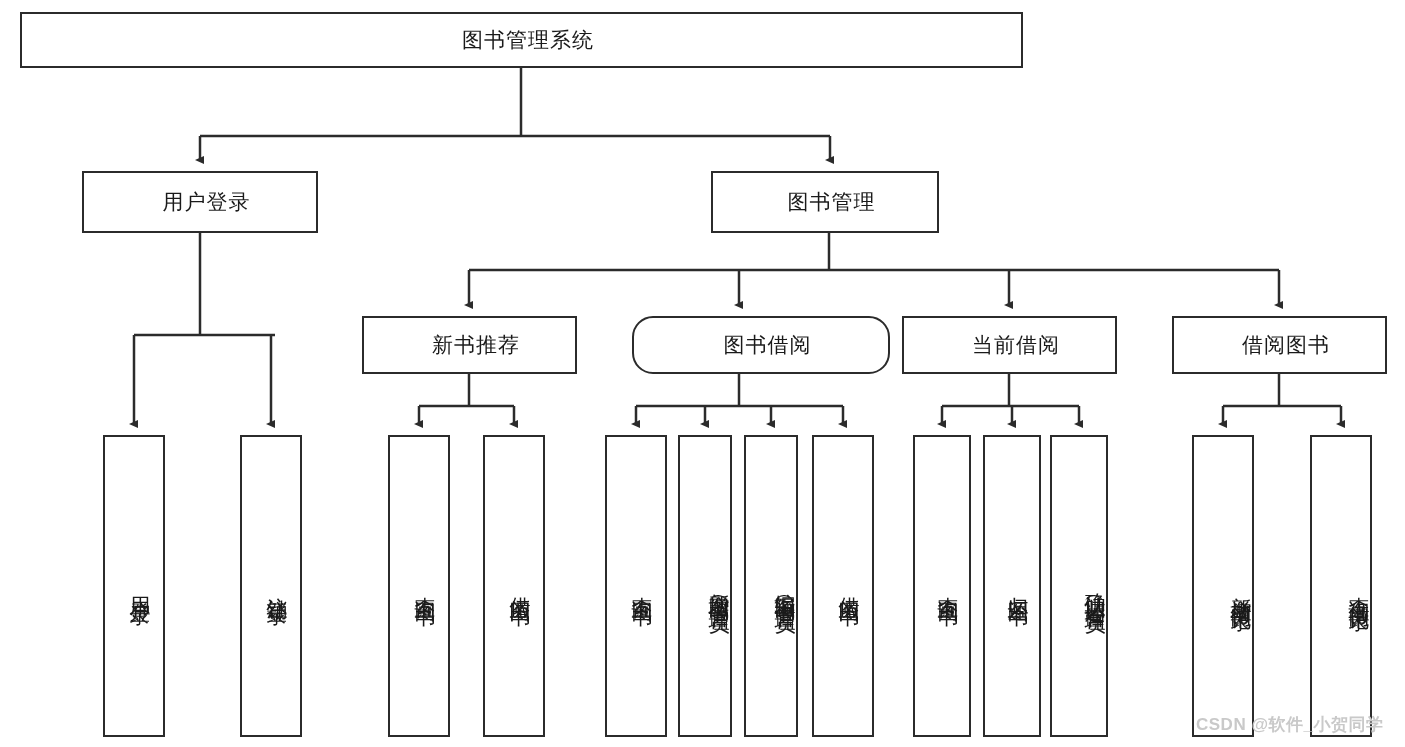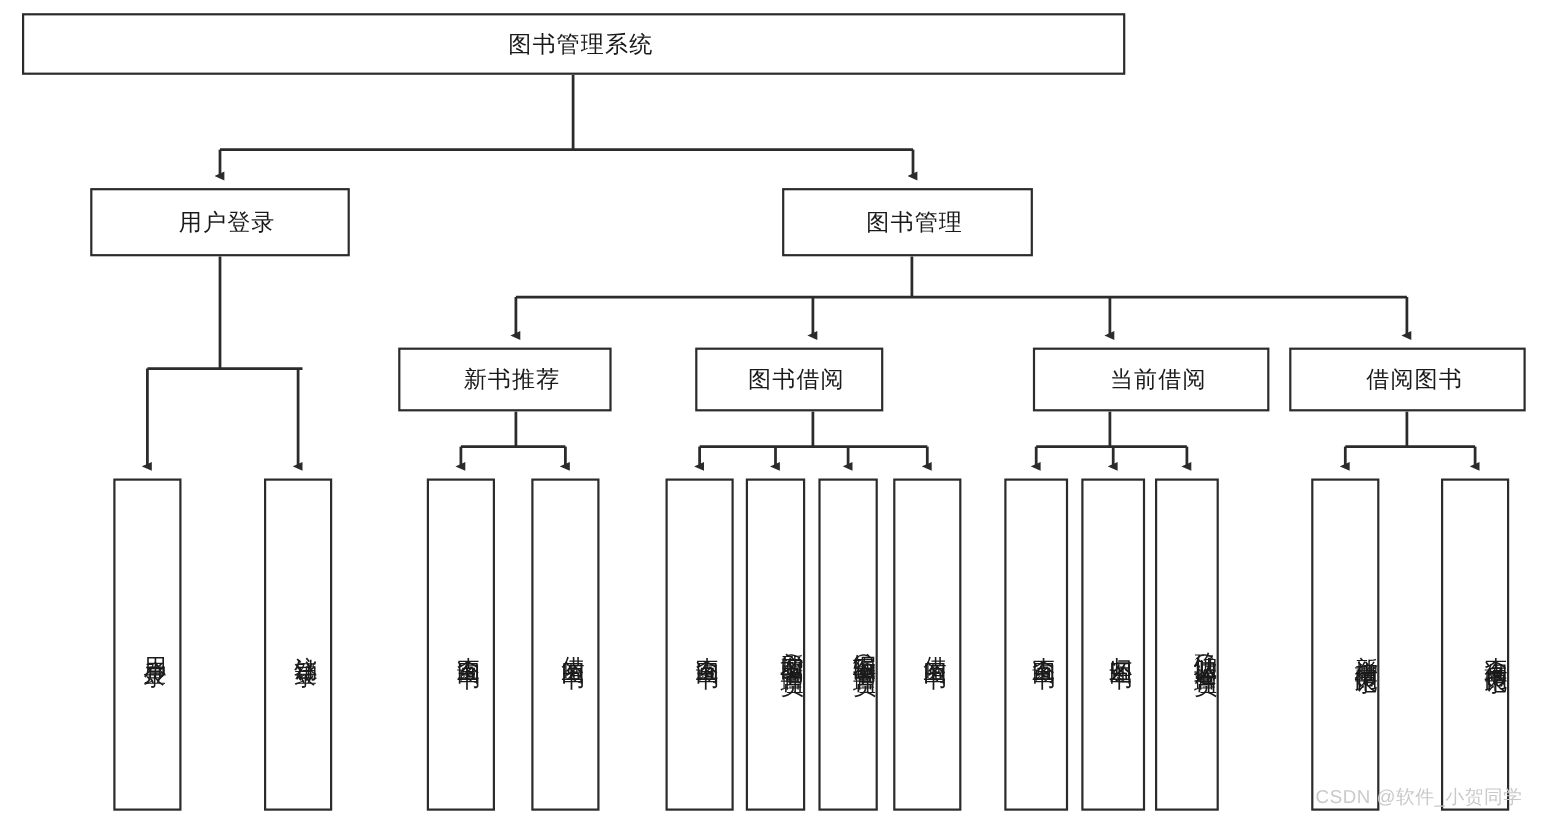--- a/index.html
+++ b/index.html
@@ -61,20 +61,21 @@
     padding-top: 0;
   }
   .watermark {
     position: absolute;
     left: 1196px;
     top: 713px;
     font-size: 17px;
     color: #c9c9c9;
     white-space: nowrap;
     letter-spacing: 0.5px;
+    font-weight: bold;
   }
 </style>
 </head>
 <body>
 
 <div id="diagram-root">
 
   <svg id="edges" viewBox="0 0 1405 747" xmlns="http://www.w3.org/2000/svg">
     <defs>
       <marker id="arrow" markerWidth="10" markerHeight="10" refX="5" refY="5" orient="auto" markerUnits="userSpaceOnUse">
@@ -147,27 +148,27 @@
   <div id="nodes-layer">
       <div class="node node-h" style="left: 20px; top: 12px; width: 1003px; height: 56px;">
         <span>图书管理系统</span>
       </div>
       <div class="node node-h" style="left: 82px; top: 171px; width: 236px; height: 62px;">
         <span>用户登录</span>
       </div>
       <div class="node node-h" style="left: 711px; top: 171px; width: 228px; height: 62px;">
         <span>图书管理</span>
       </div>
-      <div class="node node-h" style="left: 362px; top: 316px; width: 194px; height: 58px;">
+      <div class="node node-h" style="left: 362px; top: 316px; width: 215px; height: 58px;">
         <span>新书推荐</span>
       </div>
-      <div class="node node-h" style="left: 632px; top: 316px; width: 171px; height: 58px;">
+      <div class="node node-h" style="left: 632px; top: 316px; width: 258px; height: 58px; border-radius: 21px;">
         <span>图书借阅</span>
       </div>
-      <div class="node node-h" style="left: 902px; top: 316px; width: 215px; height: 58px; margin-left: 37px;">
+      <div class="node node-h" style="left: 902px; top: 316px; width: 215px; height: 58px;">
         <span>当前借阅</span>
       </div>
       <div class="node node-h" style="left: 1172px; top: 316px; width: 215px; height: 58px;">
         <span>借阅图书</span>
       </div>
       <div class="node node-v mid-text" style="left: 103px; top: 435px; width: 62px; height: 302px;">
         <span>用户登录</span>
       </div>
       <div class="node node-v mid-text" style="left: 240px; top: 435px; width: 62px; height: 302px;">
         <span>注销登录</span>

